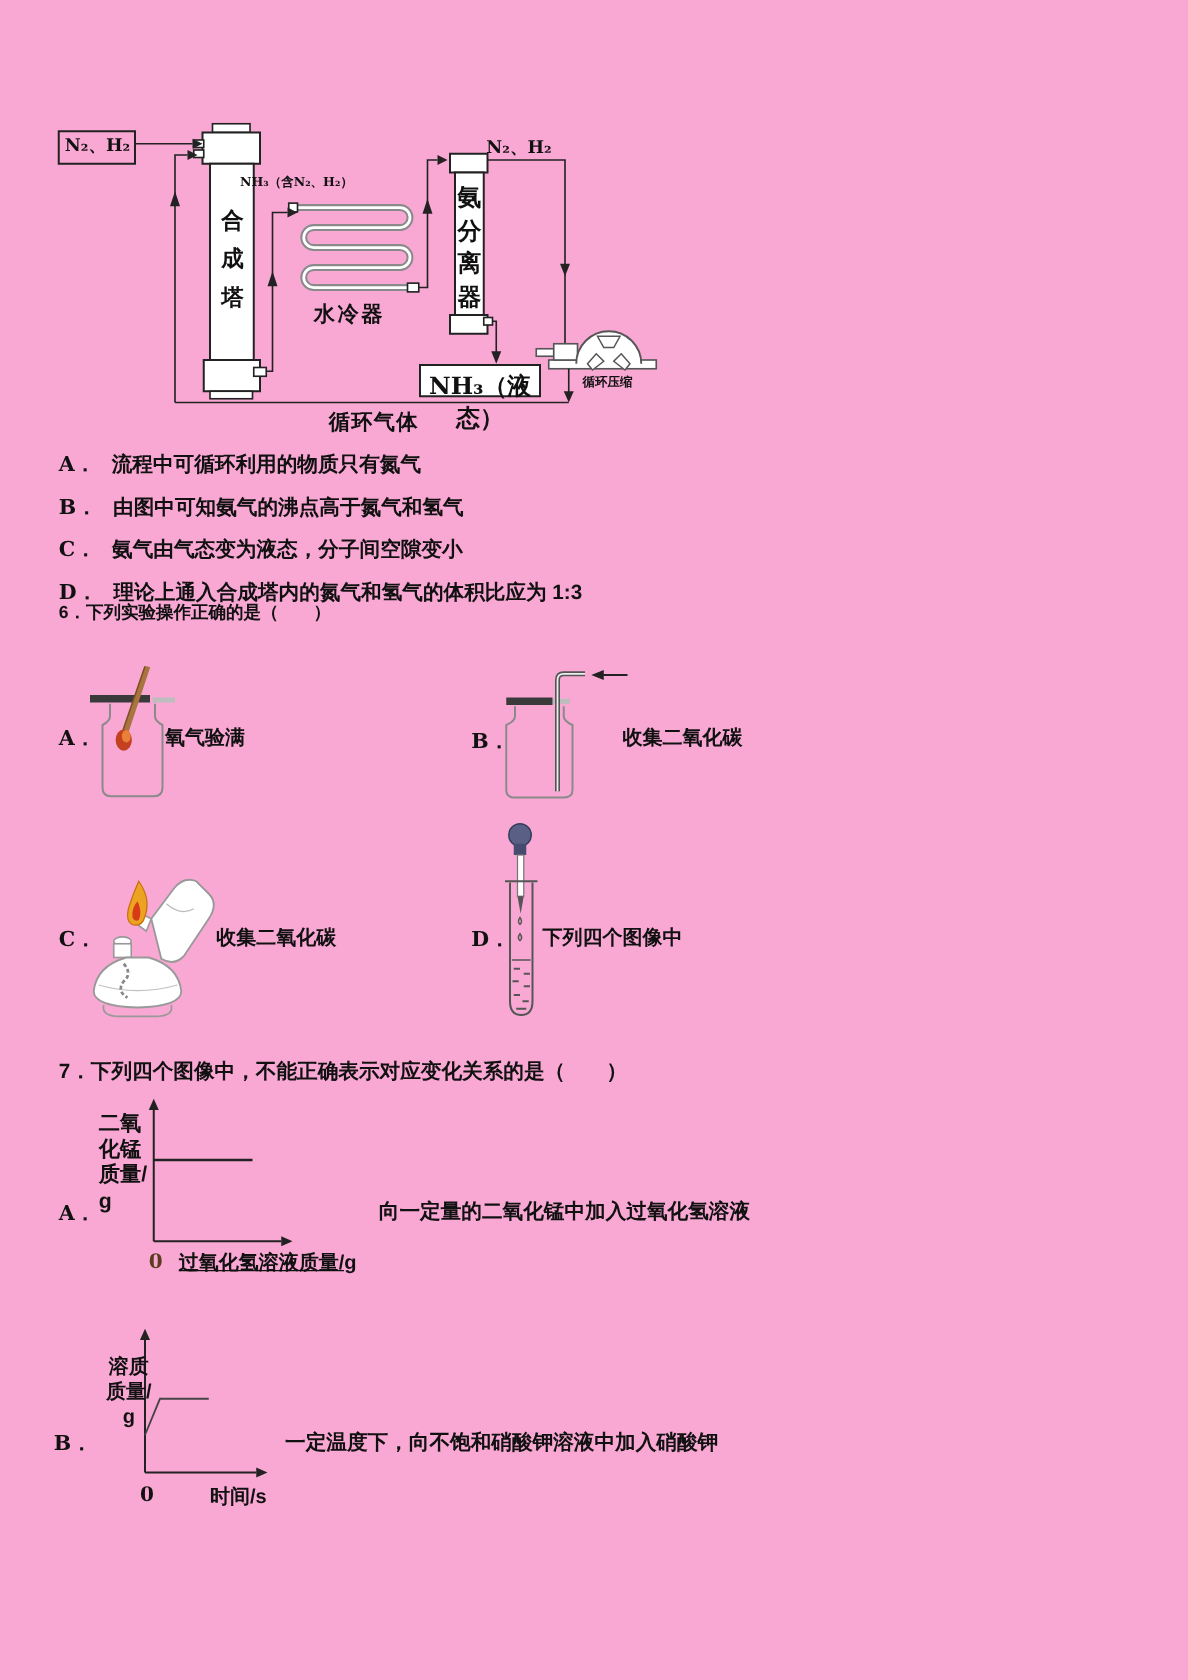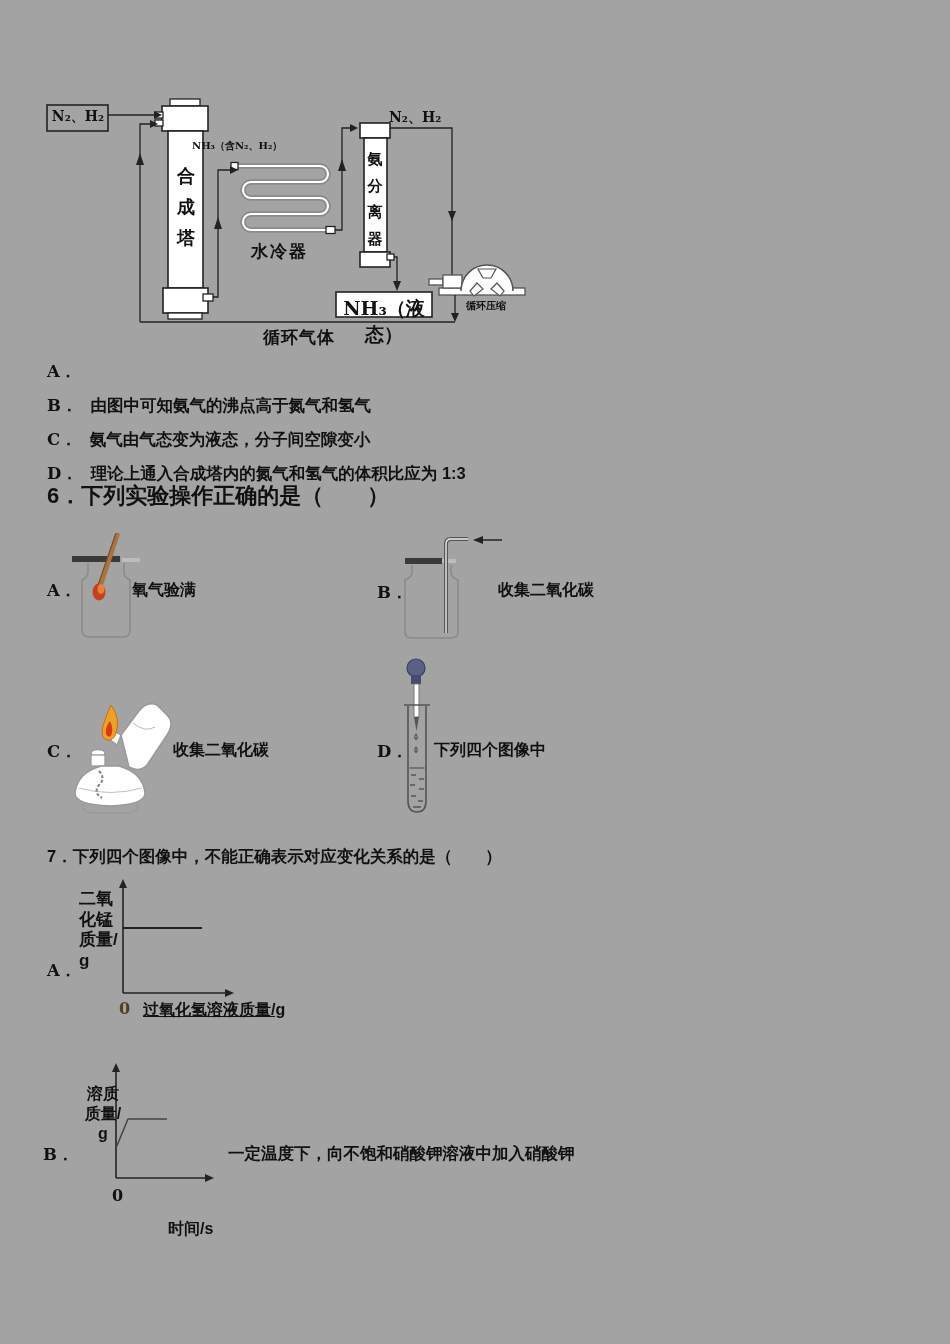--- a/index.html
+++ b/index.html
@@ -1,16 +1,16 @@
 <!DOCTYPE html>
 <html><head>
 <meta charset="utf-8">
 <style>
   html,body{margin:0;padding:0;background:#fff;}
-  .page{position:relative;width:950px;height:1344px;background:#a3a3a3;overflow:hidden;
+  .page{position:relative;width:950px;height:1344px;background:#f9a8d4;overflow:hidden;
         font-family:"Liberation Sans",sans-serif;color:#111;}
   .abs{position:absolute;}
   .b{font-weight:700;}
   .serif{font-family:"DejaVu Serif","Liberation Serif",serif;}
   .vwrap{word-break:break-all;text-align:center;}
   .optrow{display:flex;gap:13px;font-weight:700;font-size:16.5px;white-space:nowrap;}
   .optletter{font-family:"DejaVu Serif","Liberation Serif",serif;}
   svg{display:block;}
   .cap{font-weight:700;font-size:16px;white-space:nowrap;}
 </style>
@@ -84,43 +84,44 @@
       <polygon points="408,116 416,116 412,126"></polygon>
       <polygon points="353,186 361,186 357,196"></polygon>
       <polygon points="411,218 419,218 415,227"></polygon>
     </g>
   </svg>
 
   <div class="abs serif b" style="left:49px;top:108px;width:58px;text-align:center;font-size:14px;">N₂、H₂</div>
   <div class="abs serif b" style="left:192px;top:139px;font-size:10px;">NH₃（含N₂、H₂）</div>
   <div class="abs b vwrap" style="left:175px;top:161px;width:22px;font-size:18px;line-height:31px;">合成塔</div>
   <div class="abs b" style="left:251px;top:240px;font-size:17px;letter-spacing:2px;">水冷器</div>
-  <div class="abs b vwrap" style="left:366px;top:146px;width:18px;font-size:15px;line-height:26.5px;">氨分离器</div>
+  <div class="abs b vwrap" style="left:366px;top:146px;width:18px;font-size:19px;line-height:26.5px;">氨分离器</div>
   <div class="abs serif b" style="left:389px;top:109px;font-size:14px;">N₂、H₂</div>
   <div class="abs serif b" style="left:338px;top:296px;width:92px;text-align:center;font-size:19px;">NH₃（液态）</div>
   <div class="abs b" style="left:466px;top:299px;font-size:10px;">循环压缩</div>
   <div class="abs b" style="left:263px;top:326px;font-size:17px;letter-spacing:1px;">循环气体</div>
 
   <div class="abs optrow" style="left:47px;top:361px;">
     <span class="optletter">A．</span>
+    <span>流程中可循环利用的物质只有氮气</span>
   </div>
   <div class="abs optrow" style="left:47px;top:395px;">
     <span class="optletter">B．</span>
     <span>由图中可知氨气的沸点高于氮气和氢气</span>
   </div>
   <div class="abs optrow" style="left:47px;top:429px;">
     <span class="optletter">C．</span>
     <span>氨气由气态变为液态，分子间空隙变小</span>
   </div>
   <div class="abs optrow" style="left:47px;top:463px;">
     <span class="optletter">D．</span>
     <span>理论上通入合成塔内的氮气和氢气的体积比应为 1:3</span>
   </div>
 
-  <div class="abs b" style="left:47px;top:481px;font-size:22px;">6．下列实验操作正确的是（　　）</div>
+  <div class="abs b" style="left:47px;top:481px;font-size:14px;">6．下列实验操作正确的是（　　）</div>
 
   <div class="abs optletter b" style="left:47px;top:580px;font-size:16.5px;">A．</div>
   <svg class="abs" style="left:58px;top:533px;" width="150" height="108" viewBox="0 0 150 108">
     <path d="M30,30 L30,40 Q30,44 24,47 L24,97 Q24,104 31,104 L65,104 Q72,104 72,97 L72,47 Q66,44 66,40 L66,30" fill="none" stroke="#8a8a8a" stroke-width="1.6"></path>
     <rect x="64" y="25" width="18" height="4" fill="#bdbdbd"></rect>
     <rect x="14" y="23" width="48" height="6" fill="#3a3a3a"></rect>
     <line x1="60" y1="0" x2="40" y2="60" stroke="#a8743f" stroke-width="4.5"></line>
     <line x1="58" y1="0" x2="38" y2="58" stroke="#7a4e22" stroke-width="1.2"></line>
     <ellipse cx="41" cy="59" rx="6.5" ry="8.5" fill="#c4411f"></ellipse>
     <ellipse cx="43" cy="56" rx="3.5" ry="5" fill="#e8803a"></ellipse>
@@ -189,29 +190,30 @@
       <path d="M13,115 H115"></path>
       <path d="M13,50 H92" stroke-width="2"></path>
     </g>
     <polygon points="9,10 17,10 13,1" fill="#222"></polygon>
     <polygon points="115,111 115,119 124,115" fill="#222"></polygon>
   </svg>
   <div class="abs b vwrap" style="left:79px;top:889px;width:40px;font-size:17px;line-height:20.5px;text-align:left;">二氧化锰质量/g</div>
   <div class="abs serif b" style="left:119px;top:999px;font-size:16px;color:#5a3c1e;">0</div>
   <div class="abs b" style="left:143px;top:1000px;font-size:16px;white-space:nowrap;text-decoration:underline;">过氧化氢溶液质量/g</div>
   <div class="abs optletter b" style="left:47px;top:960px;font-size:16.5px;">A．</div>
+  <div class="abs b" style="left:303px;top:958px;font-size:16.5px;white-space:nowrap;">向一定量的二氧化锰中加入过氧化氢溶液</div>
 
   <svg class="abs" style="left:105px;top:1062px;" width="140" height="124" viewBox="0 0 140 124">
     <g stroke="#222" stroke-width="1.6" fill="none">
       <path d="M11,6 V116"></path>
       <path d="M11,116 H100"></path>
     </g>
     <path d="M11,86 L23,57 H62" fill="none" stroke="#444" stroke-width="1.5"></path>
     <polygon points="7,10 15,10 11,1" fill="#222"></polygon>
     <polygon points="100,112 100,120 109,116" fill="#222"></polygon>
   </svg>
   <div class="abs b vwrap" style="left:84px;top:1084px;width:38px;font-size:16px;line-height:20px;text-align:center;">溶质质量/g</div>
   <div class="abs serif b" style="left:112px;top:1186px;font-size:16px;">0</div>
-  <div class="abs b" style="left:168px;top:1187px;font-size:16px;white-space:nowrap;margin-top:32px;">时间/s</div>
+  <div class="abs b" style="left:168px;top:1187px;font-size:16px;white-space:nowrap;">时间/s</div>
   <div class="abs optletter b" style="left:43px;top:1144px;font-size:16.5px;">B．</div>
   <div class="abs b" style="left:228px;top:1143px;font-size:16.5px;white-space:nowrap;">一定温度下，向不饱和硝酸钾溶液中加入硝酸钾</div>
 
 </div>
 
 </body></html>

